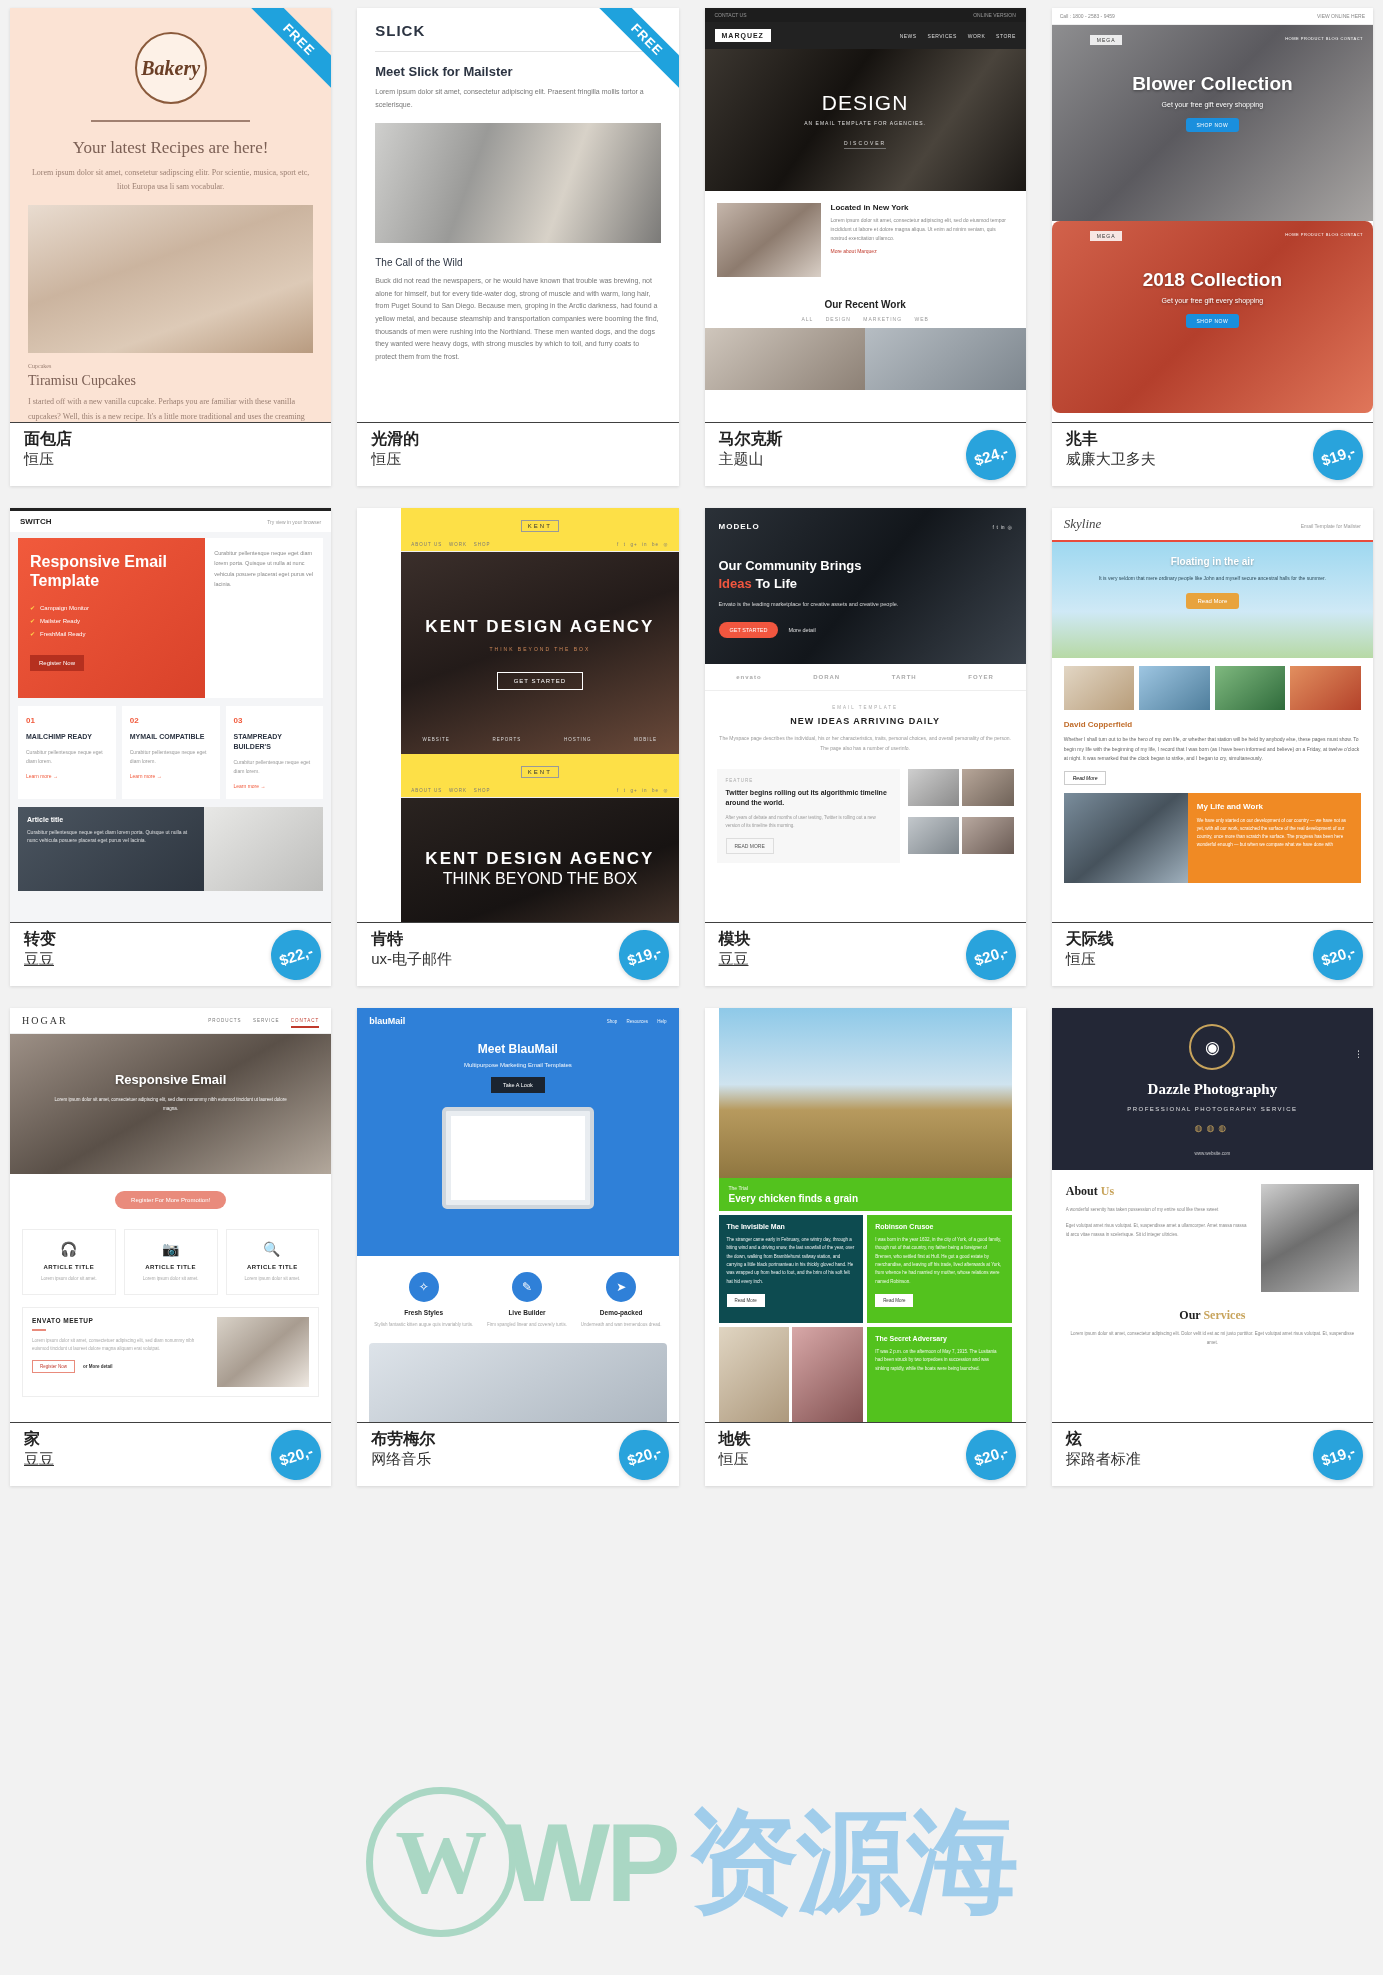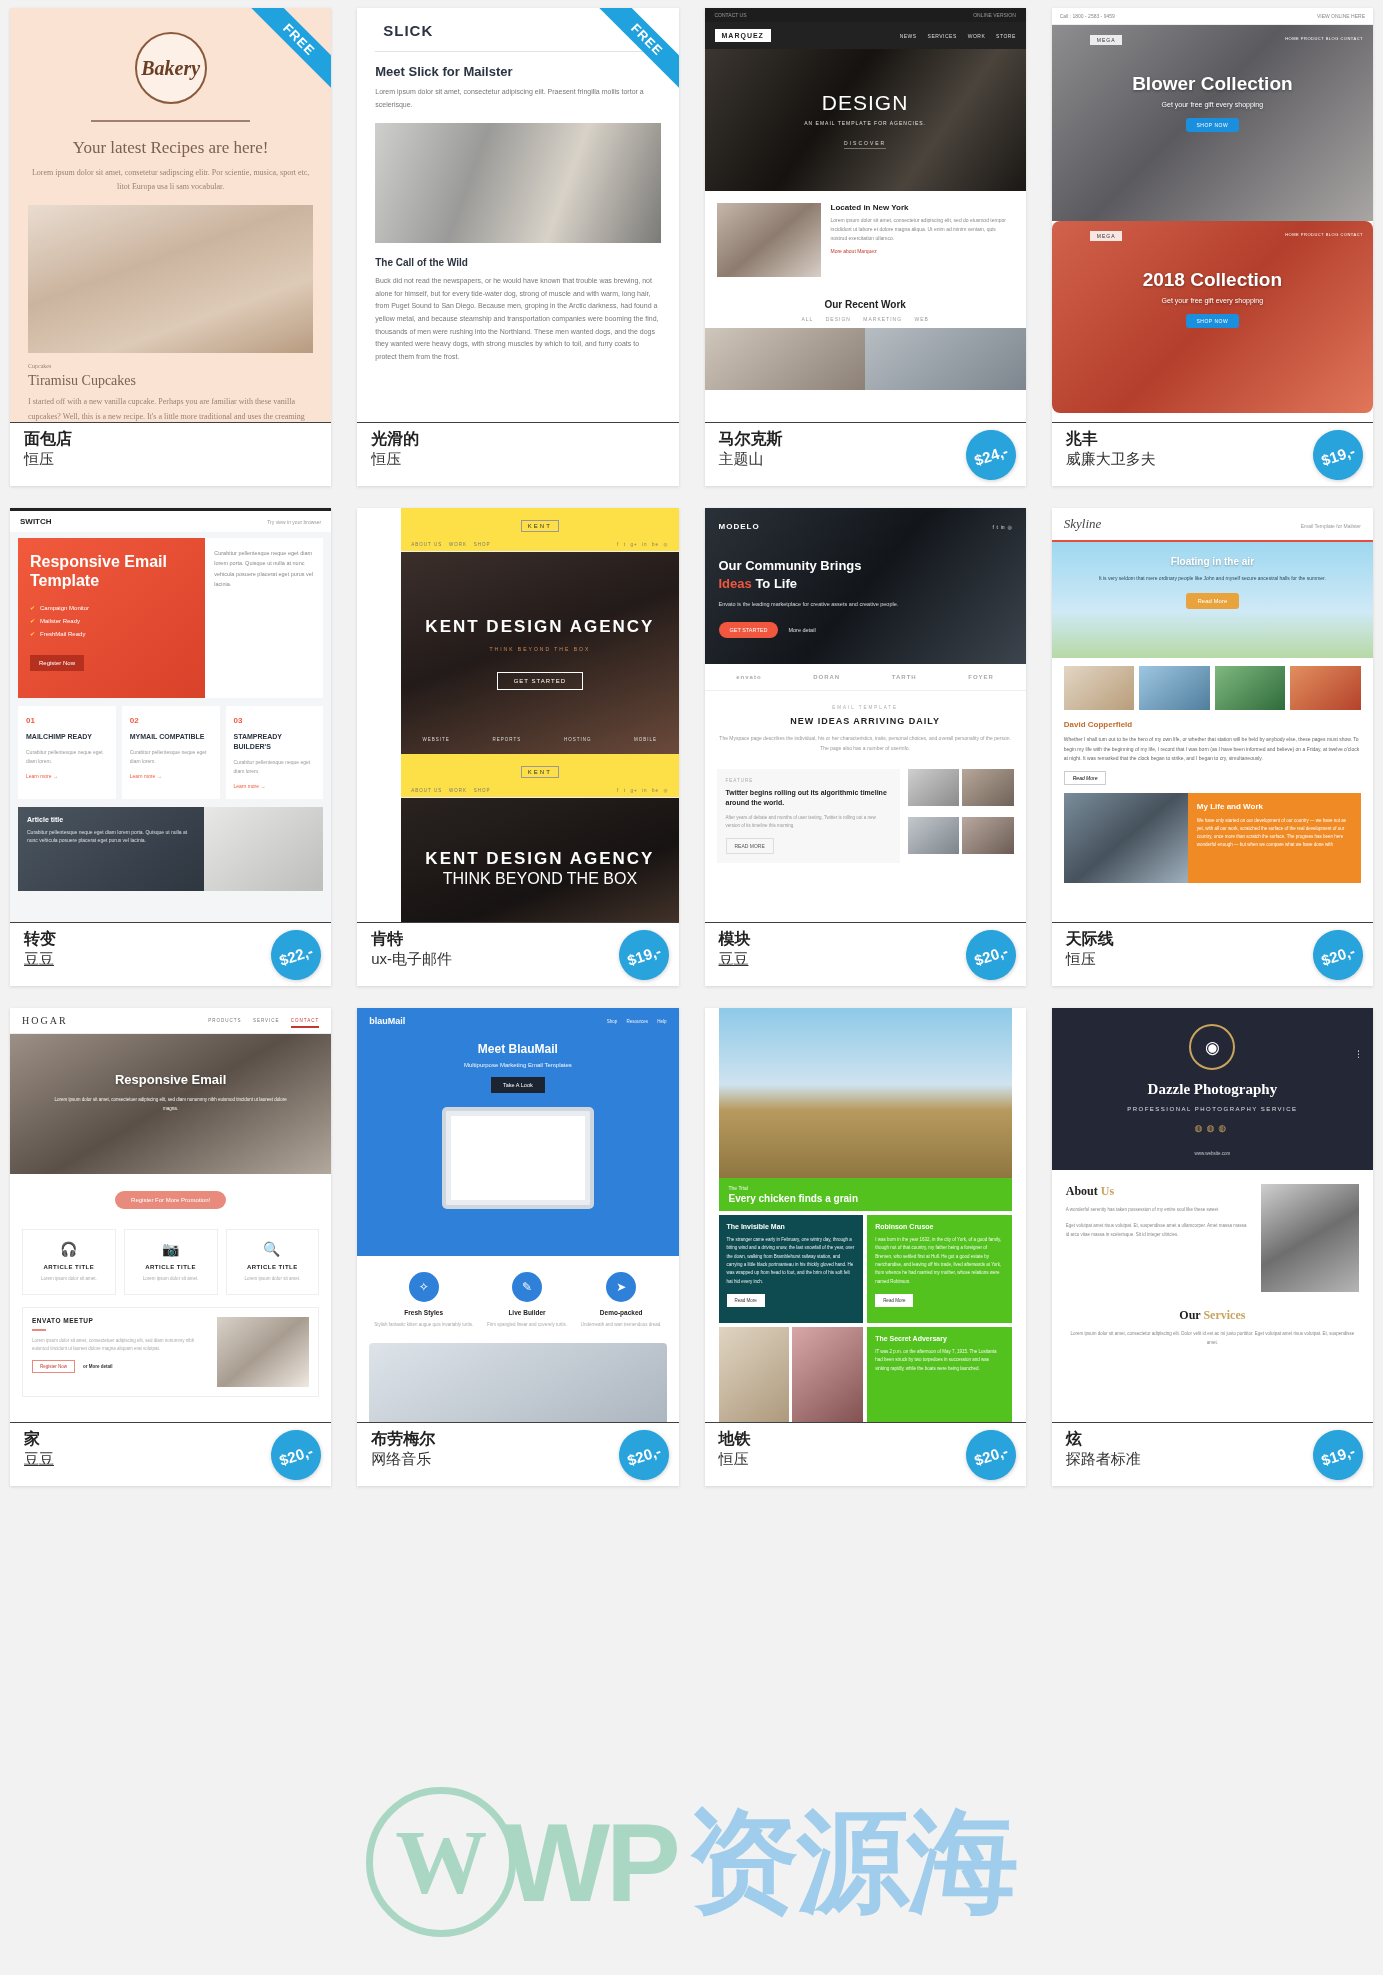--- a/index.html
+++ b/index.html
@@ -68,27 +68,27 @@
   .c1 h2 { font-size:17px; font-weight:normal; text-align:center; }
   .c1 p.lead { font-size:8px; text-align:center; color:#9a7f72; line-height:1.7; margin-top:8px; }
   .c1 .photo { height:148px; margin-top:12px;
     background:linear-gradient(160deg,#e9dcd0 0%,#cbb49f 40%,#ddcab7 70%,#b89b80 100%); }
   .c1 .cat { font-size:6px; color:#9a7f72; margin-top:10px; font-family:"Liberation Serif",serif;}
   .c1 h3 { font-size:14px; font-weight:normal; margin-top:4px; }
   .c1 p.body { font-size:8px; color:#9a7f72; line-height:1.8; margin-top:6px;}
 
   
   .c2 { background:#fff; height:100%; padding:14px 18px; }
-  .c2 .brand { font-size:15px; font-weight:bold; letter-spacing:1px; color:#2c3442;margin-left:8px; }
+  .c2 .brand { font-size:15px; font-weight:bold; letter-spacing:1px; color:#2c3442; }
   .c2 hr { border:0; border-top:1px solid #e3e3e3; margin:12px 0; }
   .c2 h3 { font-size:13px; color:#2c3442; }
   .c2 p { font-size:7px; color:#777; line-height:1.8; margin-top:7px;}
   .c2 .photo { height:120px; margin-top:12px;
     background:linear-gradient(110deg,#cfcfcd 0%,#9a9a98 35%,#d8d2c8 65%,#7b7a78 100%); }
-  .c2 h4 { font-size:10px; font-weight:bold; color:#2c3442; margin-top:14px;}
+  .c2 h4 { font-size:10px; font-weight:normal; color:#2c3442; margin-top:14px;}
 
   
   .c3 { background:#fff; height:100%; }
   .c3 .topbar { background:#1d1d1d; color:#9a9a9a; font-size:5px; padding:4px 10px; display:flex; justify-content:space-between;}
   .c3 .nav { background:#222; padding:7px 10px; display:flex; justify-content:space-between; align-items:center;}
   .c3 .logo { background:#fff; color:#222; font-size:7px; font-weight:bold; padding:3px 7px; letter-spacing:1px;}
   .c3 .nav .links { font-size:5px; color:#ddd; letter-spacing:.5px;}
   .c3 .nav .links span{ margin-left:9px;}
   .c3 .hero { height:142px; position:relative;
     background:linear-gradient(125deg,#3b3630 0%,#15120f 40%,#4a443c 70%,#1a1714 100%);

